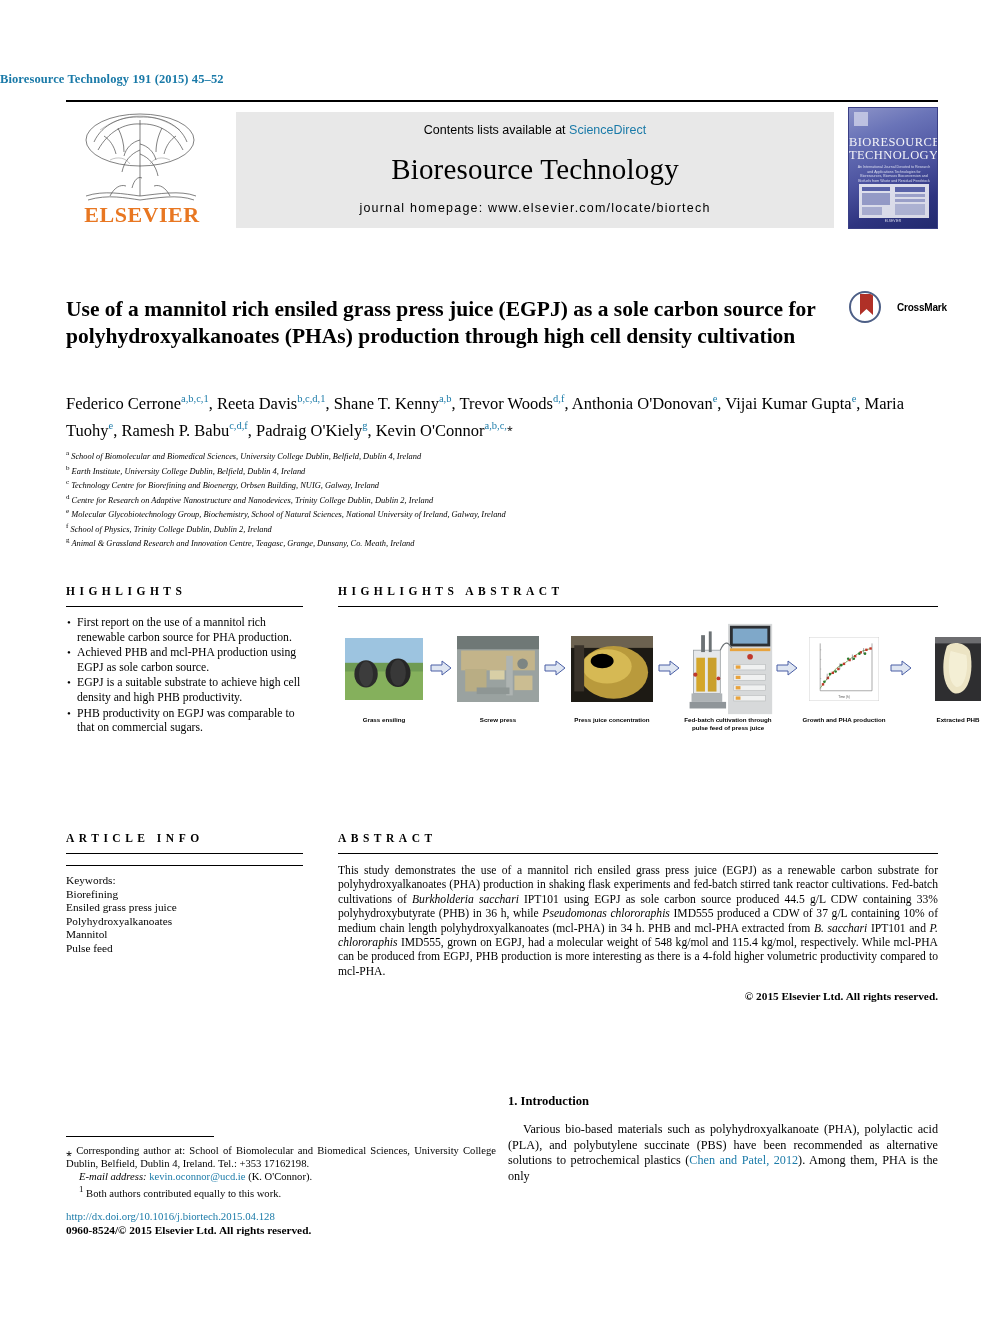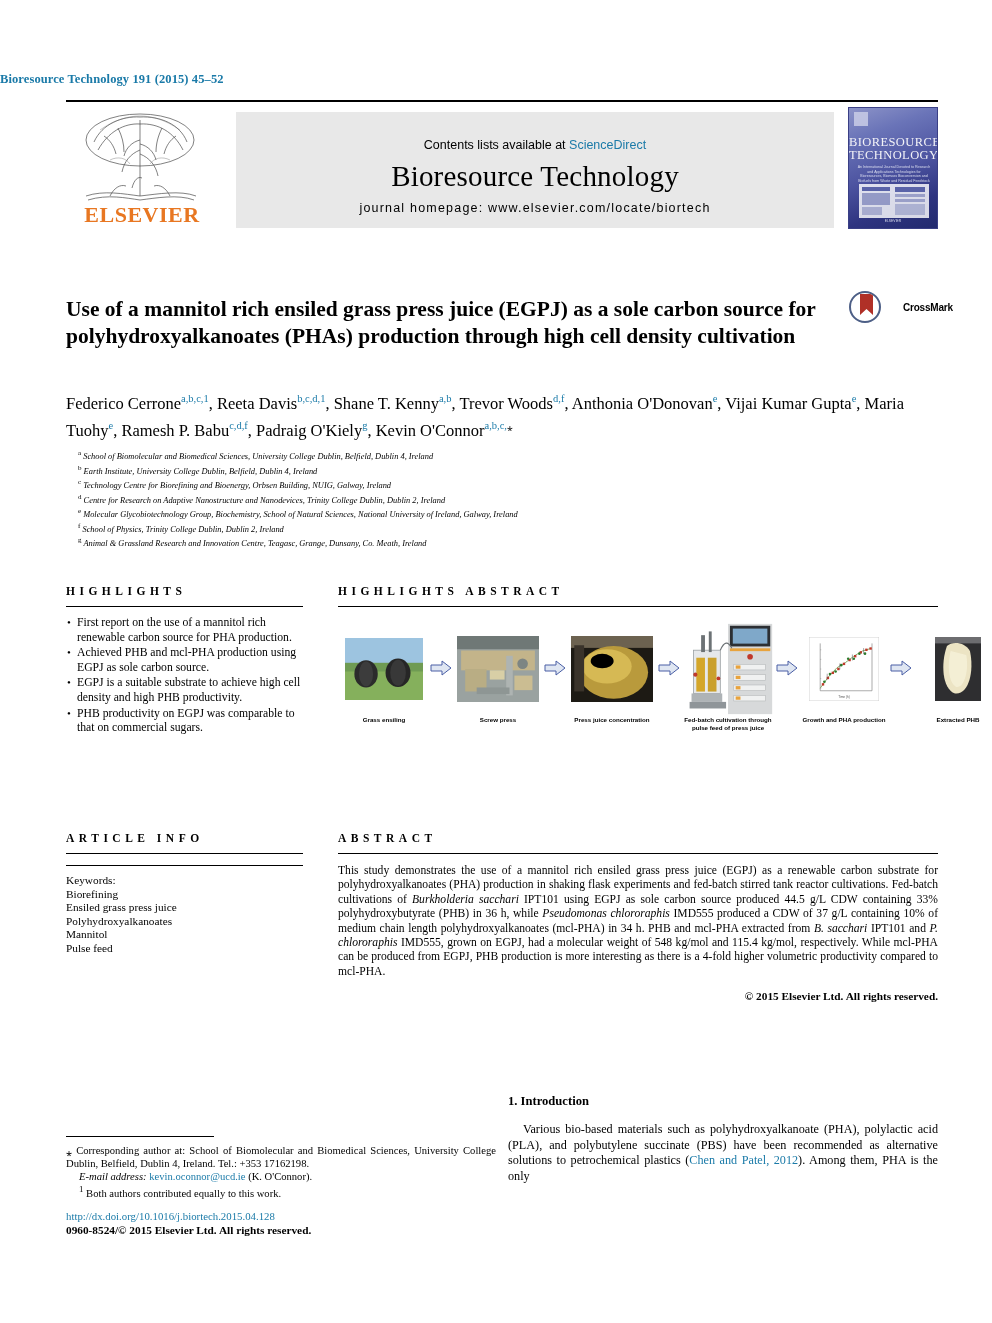--- a/index.html
+++ b/index.html
@@ -35,21 +35,21 @@
     text-align: center; font-family: "Liberation Serif", serif;
     color: #E87722; font-size: 22px; font-weight: bold; letter-spacing: .5px;
   }
   .tree-svg { position: absolute; left: 8px; top: 0; }
 
   .journalbox {
     position: absolute; left: 170px; top: 10px; width: 598px; height: 116px;
     background: #e8e8e8;
     display: flex; flex-direction: column;
     align-items: center; justify-content: space-between;
-    padding: 26px 0 13px 0;
+    padding: 11px 0 13px 0;
   }
   .contents-line { font-size: 12.5px; font-family: "Liberation Sans", sans-serif; }
   .sd-link { color: #1a7aa8; }
   .journal-title {
     font-size: 29px; font-family: "Liberation Serif", serif;
     letter-spacing: .2px;
   }
   .homepage-line {
     font-size: 12.5px; font-family: "Liberation Sans", sans-serif;
     letter-spacing: 1.2px;
@@ -81,21 +81,21 @@
   
   .title-wrap { position: absolute; left: 66px; top: 282px; width: 775px; }
   .art-title {
     font-size: 21.5px; line-height: 27px;
     font-family: "Liberation Serif", serif;
     color: #000;
   }
   .crossmark {
     position: absolute; left: 849px; top: 290px;
     width: 86px; height: 34px;
-    display: flex; align-items: center; gap: 22px;
+    display: flex; align-items: center; gap: 16px;
   }
   .cm-circle {
     width: 32px; height: 32px; border-radius: 50%;
     background: #ffffff; border: 2.5px solid #4d5f86;
     position: relative; overflow: hidden; flex: none;
   }
   .cm-ribbon {
     position: absolute; left: 9px; top: 1px; width: 13px; height: 21px;
     background: #b03027;
     clip-path: polygon(0 0, 100% 0, 100% 100%, 50% 72%, 0 100%);
@@ -107,21 +107,21 @@
     position: absolute; left: 66px; top: 388px; width: 872px;
     font-size: 16.5px; line-height: 22px;
     font-family: "Liberation Serif", serif;
   }
   .authors sup { color: #1a7aa8; font-size: 10.5px; text-align: center; }
   .authors .star { color: #000; }
 
   .affils {
     position: absolute; left: 66px; top: 448px; width: 872px;
     font-size: 8.4px; line-height: 11.7px;
-    font-style: italic; font-family: "Liberation Serif", serif; margin-left: 12px;
+    font-style: italic; font-family: "Liberation Serif", serif;
   }
   .affils div sup { font-style: normal; font-size: 7px; }
 
   
   .sect-head {
     font-family: "Liberation Serif", serif; font-weight: bold;
     font-size: 11.5px; letter-spacing: 4.5px;
   }
   .rule { border-top: 1.6px solid #000; }
 

